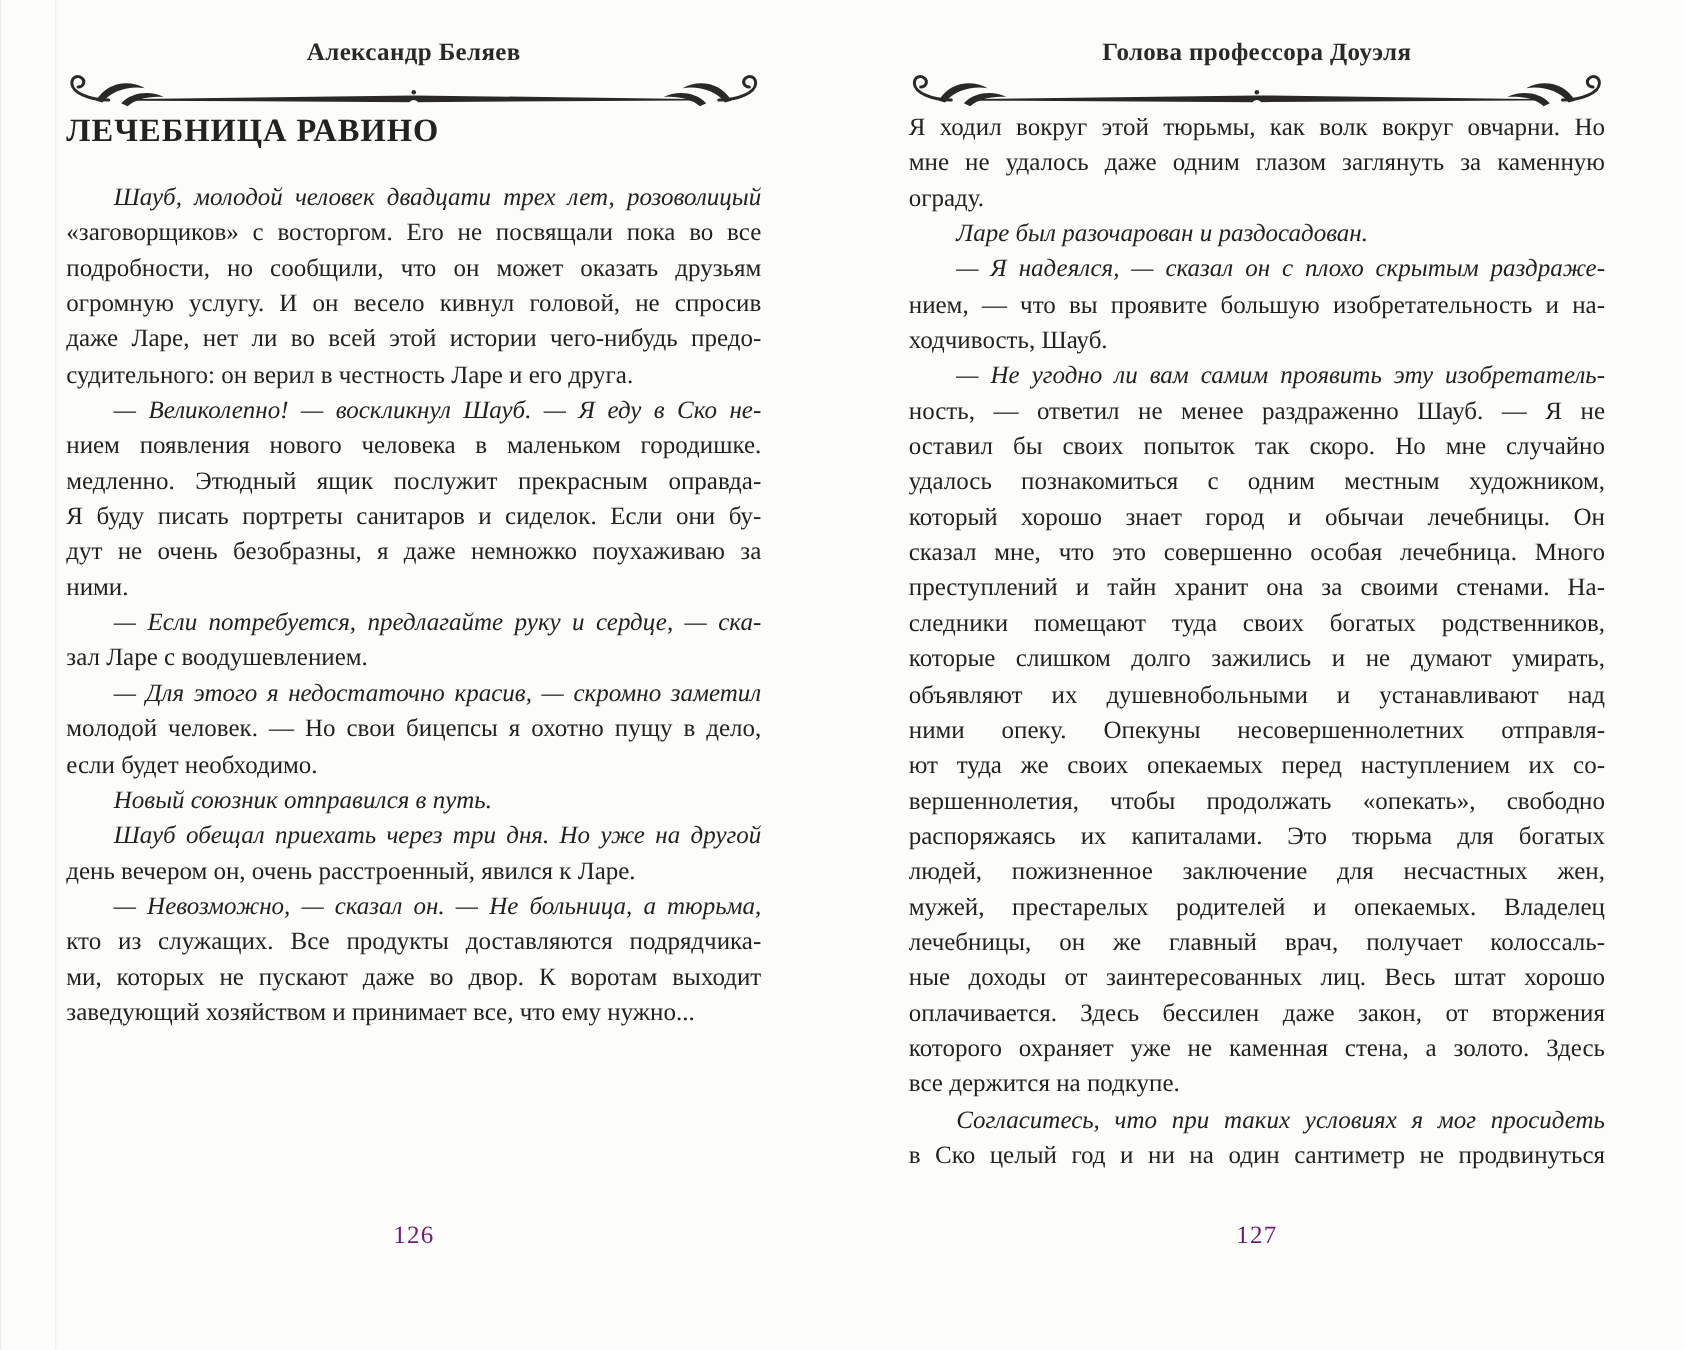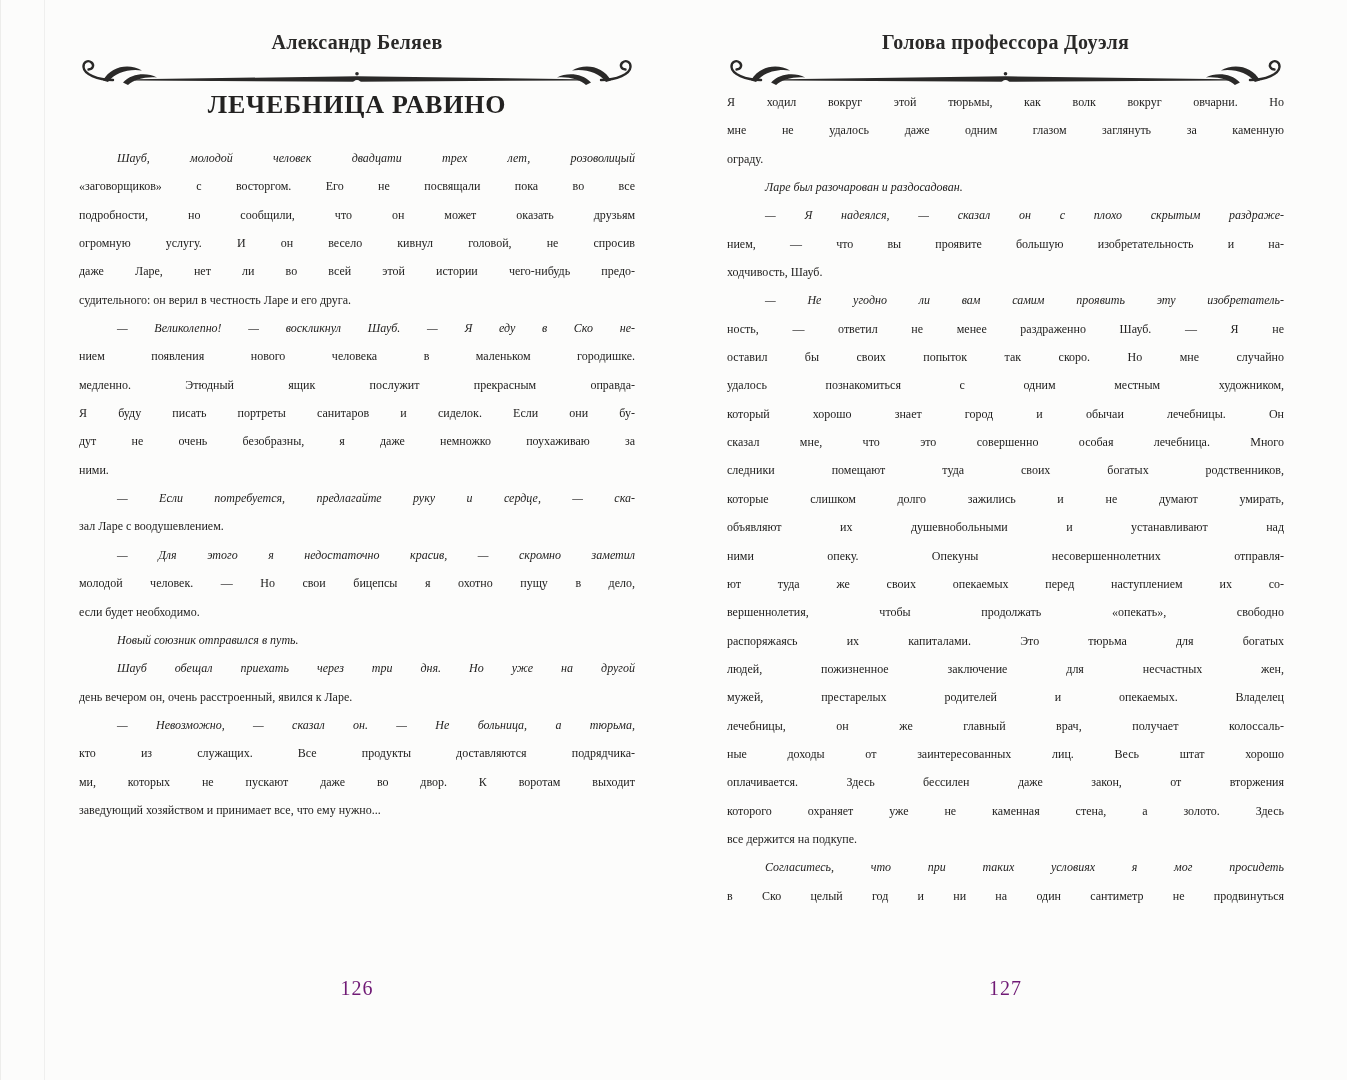--- a/index.html
+++ b/index.html
@@ -11,46 +11,45 @@
     font-family:"Liberation Serif","DejaVu Serif",serif;
     color:#232221;
     border-left:1px solid #ededeb;
     border-bottom:1px solid #f1f1ef;
   }
   .scan-edge{
     position:absolute;left:43px;top:0;width:1px;height:1080px;
     background:rgba(0,0,0,0.05);
   }
   .page{position:absolute;top:0;height:1080px;}
-  .page.left{left:78px;width:556px;}
+  .page.left{left:52px;width:556px;}
   .page.right{left:726px;width:557px;}
   .running-header{
     position:absolute;top:31px;left:0;width:100%;
     text-align:center;
     font-size:20px;font-weight:bold;
     letter-spacing:0.3px;
     color:#2a2928;
   }
   .ornament{
     position:absolute;top:57px;left:0;width:100%;height:30px;
     display:block;
   }
   .chapter-title{
     position:absolute;top:90px;left:0;width:100%;margin:0;
-    text-align:center;
     font-size:26px;font-weight:bold;letter-spacing:0.8px;
     color:#232221;
   }
   .page-body{position:absolute;left:0;width:100%;}
   .page.left  .page-body{top:144px;}
   .page.right .page-body{top:88px;}
   .paragraph{margin:0;}
   .line{
     line-height:28.35px;
-    font-size:12px;
+    font-size:20px;
     text-align:justify;
     text-align-last:justify;
     color:#232221;
   }
   .line.last{text-align-last:left;}
   .line.indent{text-indent:38px;font-style:italic;}
   .page-number{
     position:absolute;top:977px;left:0;width:100%;
     text-align:center;font-size:20px;letter-spacing:1px;
     color:#701a75;
@@ -156,20 +155,21 @@
           <div class="line">нием, — что вы проявите большую изобретательность и на-</div>
           <div class="line last">ходчивость, Шауб.</div>
         </div>
         <div class="paragraph">
           <div class="line indent">— Не угодно ли вам самим проявить эту изобретатель-</div>
           <div class="line">ность, — ответил не менее раздраженно Шауб. — Я не</div>
           <div class="line">оставил бы своих попыток так скоро. Но мне случайно</div>
           <div class="line">удалось познакомиться с одним местным художником,</div>
           <div class="line">который хорошо знает город и обычаи лечебницы. Он</div>
           <div class="line">сказал мне, что это совершенно особая лечебница. Много</div>
+          <div class="line">преступлений и тайн хранит она за своими стенами. На-</div>
           <div class="line">следники помещают туда своих богатых родственников,</div>
           <div class="line">которые слишком долго зажились и не думают умирать,</div>
           <div class="line">объявляют их душевнобольными и устанавливают над</div>
           <div class="line">ними опеку. Опекуны несовершеннолетних отправля-</div>
           <div class="line">ют туда же своих опекаемых перед наступлением их со-</div>
           <div class="line">вершеннолетия, чтобы продолжать «опекать», свободно</div>
           <div class="line">распоряжаясь их капиталами. Это тюрьма для богатых</div>
           <div class="line">людей, пожизненное заключение для несчастных жен,</div>
           <div class="line">мужей, престарелых родителей и опекаемых. Владелец</div>
           <div class="line">лечебницы, он же главный врач, получает колоссаль-</div>

